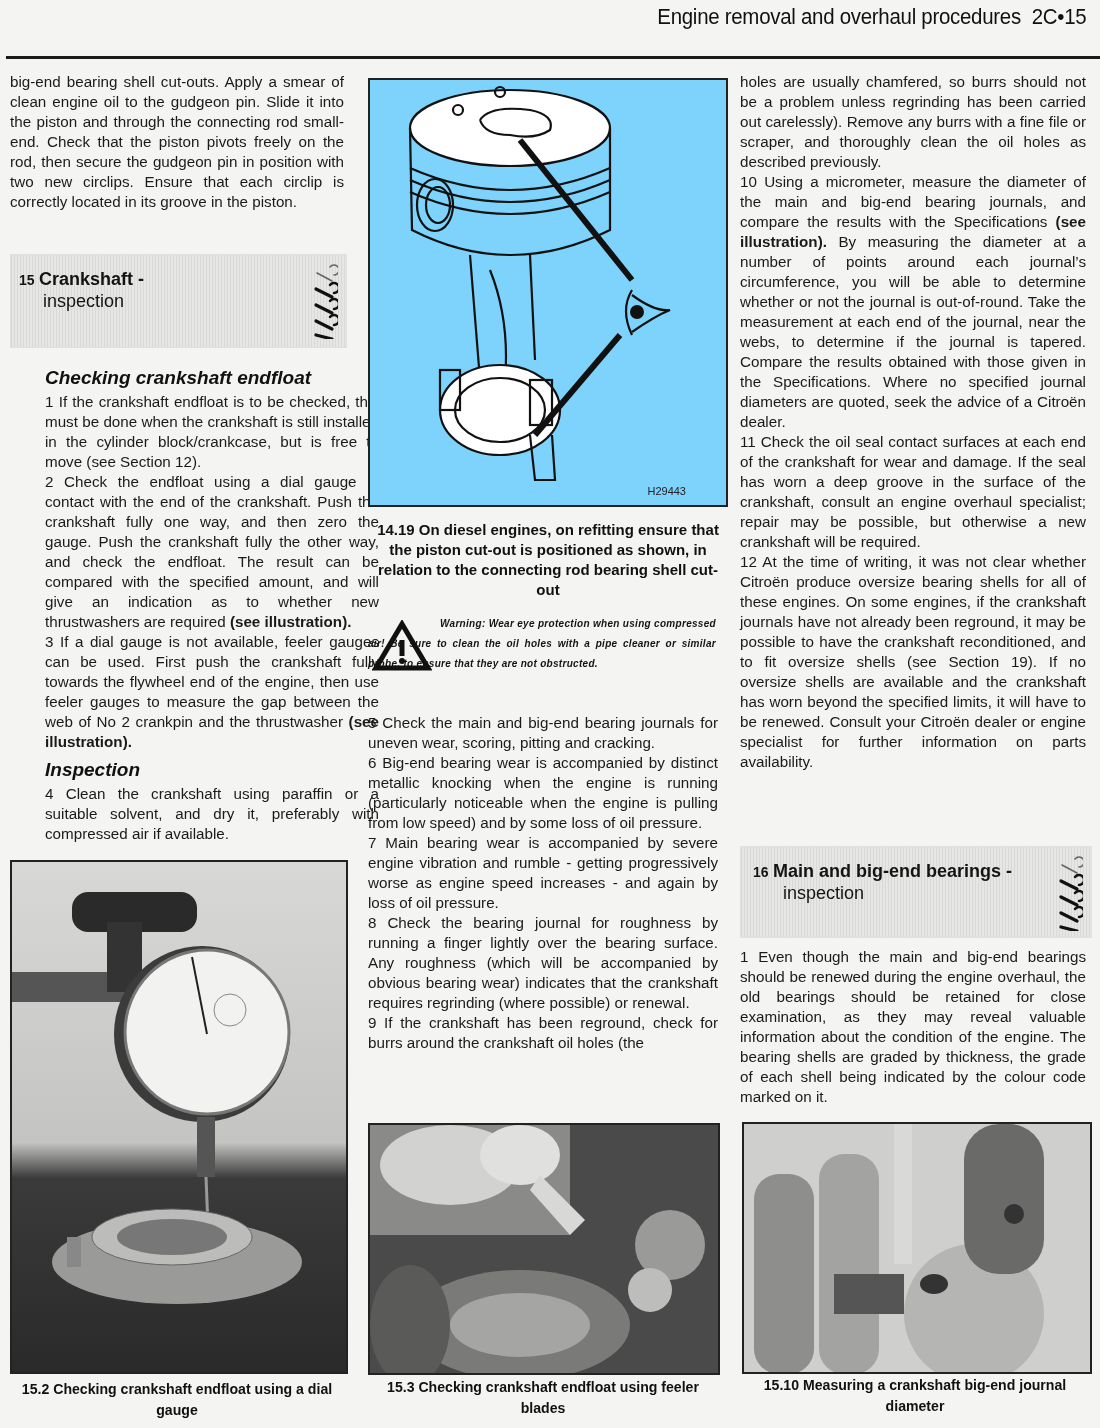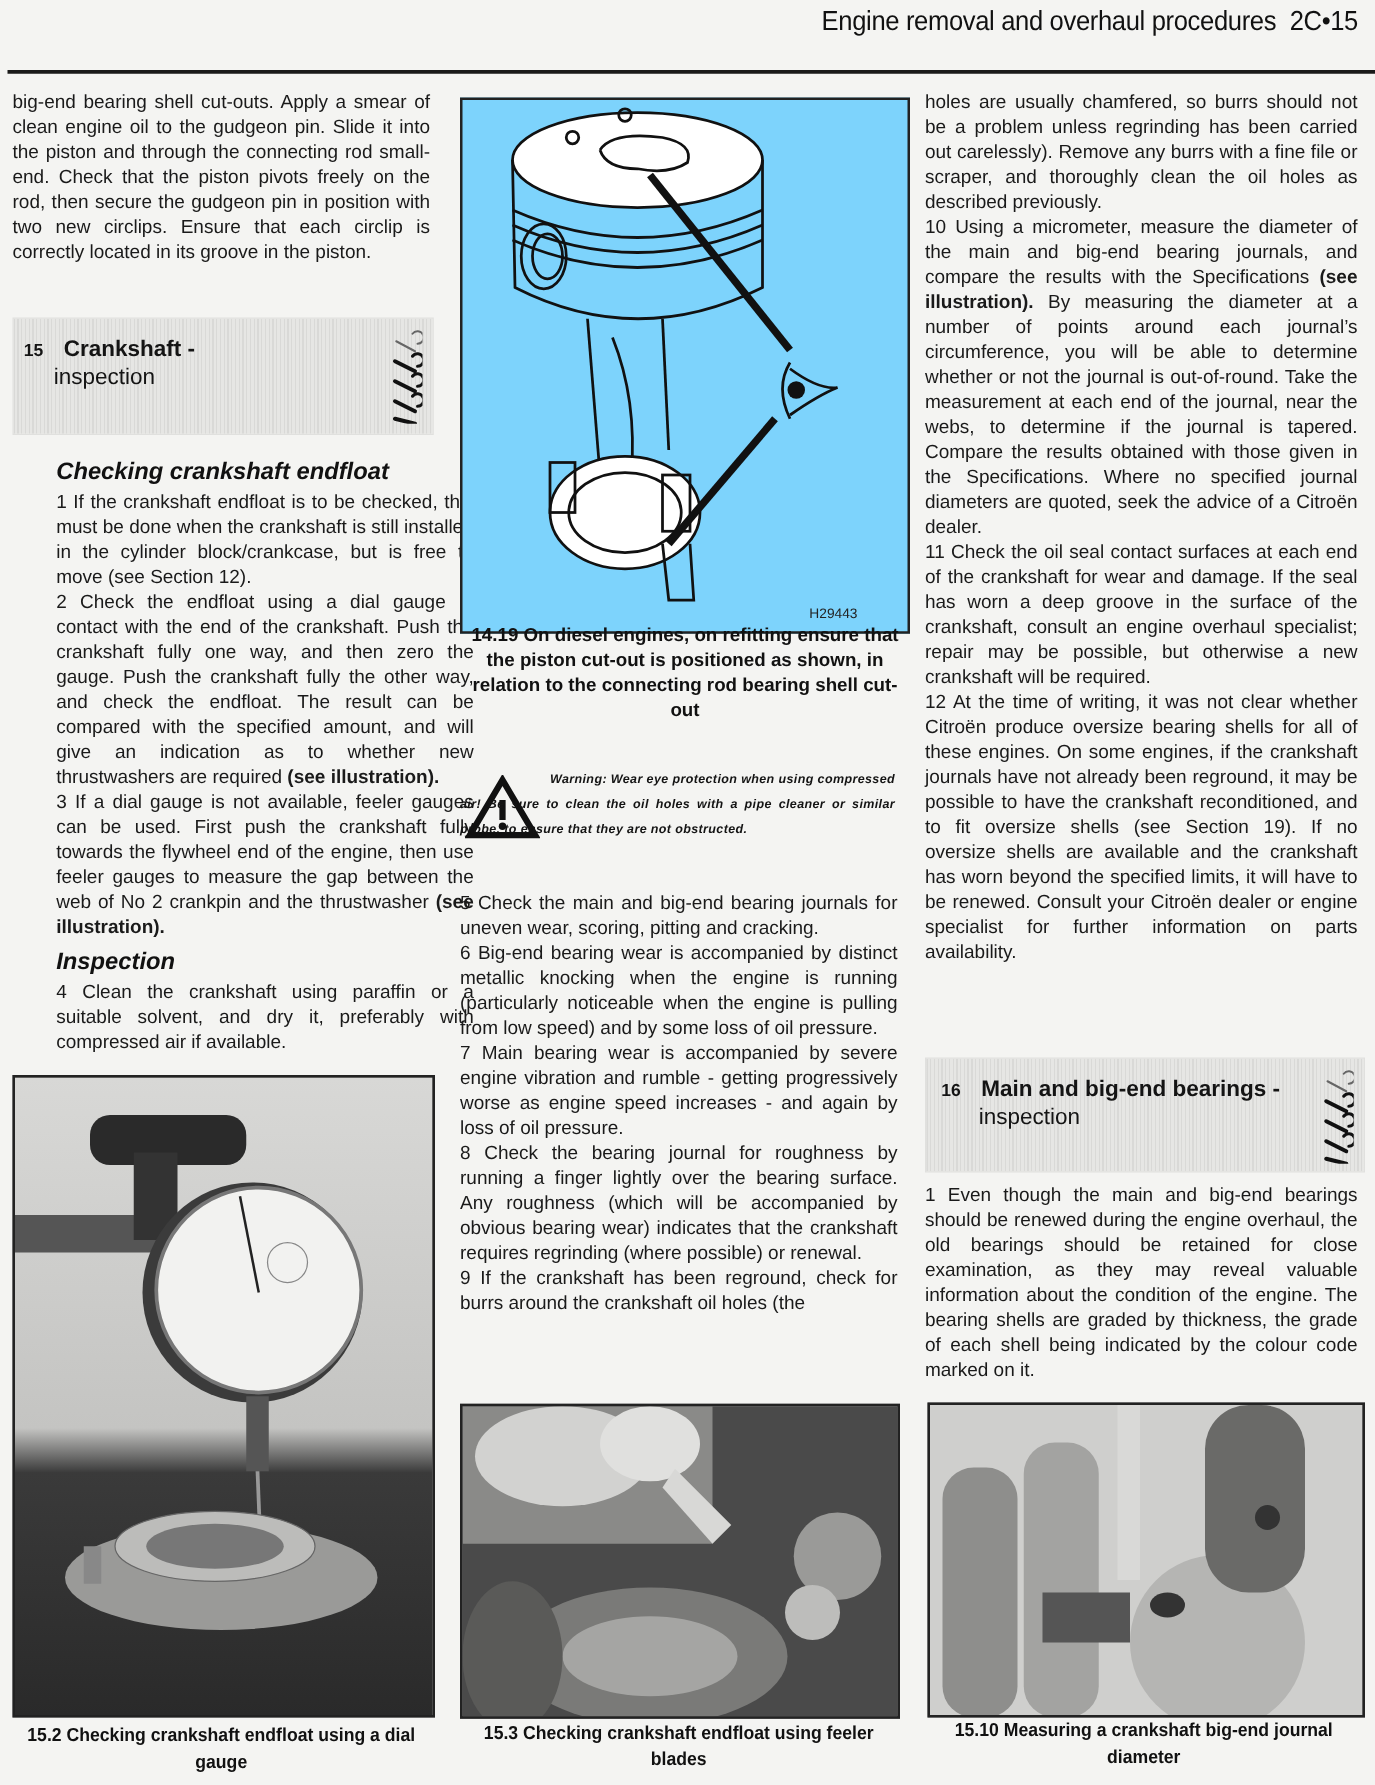--- a/index.html
+++ b/index.html
@@ -24,21 +24,21 @@
   .col .ill { font-weight: bold; }
   .subhead {
     font-weight: bold; font-style: italic; font-size: 19px; line-height: 24px;
     margin: 4px 0 2px 0; color: #111;
   }
   .sec-box {
     background: repeating-linear-gradient(90deg, #d9d9d7 0 1px, #e6e6e4 1px 3px);
     border: 1px solid #e0e0de;
   }
   .sec-num { font-weight: bold; font-size: 14px; }
-  .sec-title { font-weight: bold; font-size: 18px; margin-left: 12px; }
+  .sec-title { font-weight: bold; font-size: 18px; }
   .sec-sub { font-size: 18px; }
   .wrench-icon { position: absolute; }
   .fig-frame { border: 2px solid #222; background: #7dd3fc; }
   .photo {
     border: 2px solid #222; overflow: hidden;
     background: #777;
   }
   .caption {
     font-weight: bold; font-size: 15px; line-height: 20px; text-align: center; color: #111;
   }
@@ -150,21 +150,21 @@
       <line x1="165" y1="355" x2="250" y2="255"></line>
     </g>
     <g fill="none" stroke="#111" stroke-width="2.2">
       <path d="M262 210 Q250 230 262 255"></path>
       <path d="M262 215 Q285 232 300 230 Q285 236 262 252"></path>
     </g>
     <circle cx="267" cy="232" r="7" fill="#111"></circle>
   </svg>
   <div class="abs fig-code" style="right:40px; bottom:8px;">H29443</div>
 </div>
-<div class="abs caption" style="left:368px; top:499px; width:360px;">14.19 On diesel engines, on refitting ensure that the piston cut-out is positioned as shown, in relation to the connecting rod bearing shell cut-out</div>
+<div class="abs caption" style="left:368px; top:520px; width:360px;">14.19 On diesel engines, on refitting ensure that the piston cut-out is positioned as shown, in relation to the connecting rod bearing shell cut-out</div>
 
 <svg class="abs" style="left:372px; top:620px;" width="60" height="52" viewBox="0 0 60 52">
   <path d="M30 4 L56 48 L4 48 Z" fill="none" stroke="#111" stroke-width="5" stroke-linejoin="miter"></path>
   <rect x="27.5" y="20" width="5" height="16" fill="#111"></rect>
   <circle cx="30" cy="41" r="3" fill="#111"></circle>
 </svg>
 <div class="abs warning-text" style="left:368px; top:614px; width:348px; text-indent:72px;">Warning: Wear eye protection when using compressed air! Be sure to clean the oil holes with a pipe cleaner or similar probe, to ensure that they are not obstructed.</div>
 
 <div class="abs col" style="left:368px; top:713px; width:350px;">
   <p><b class="num">5</b> <span>Check the main and big-end bearing journals for uneven wear, scoring, pitting and cracking.</span></p>

